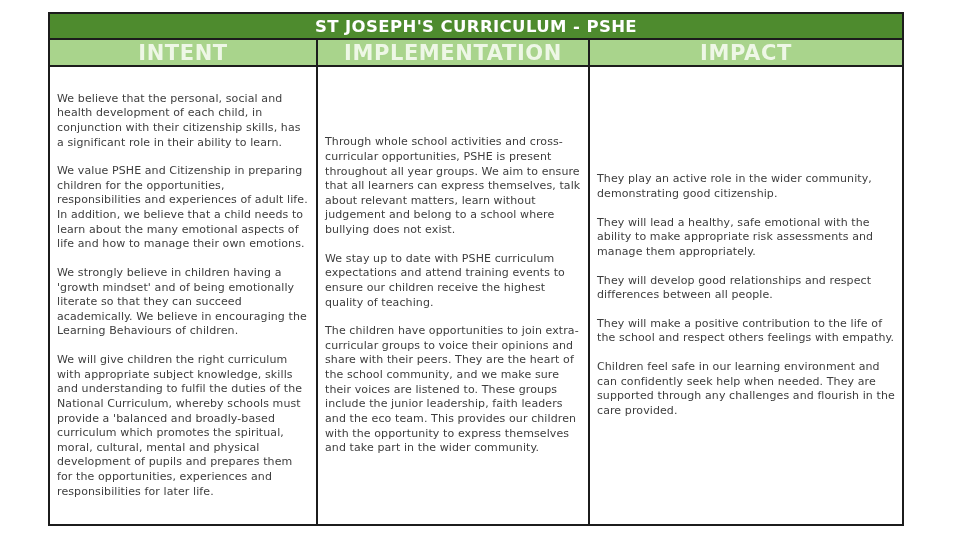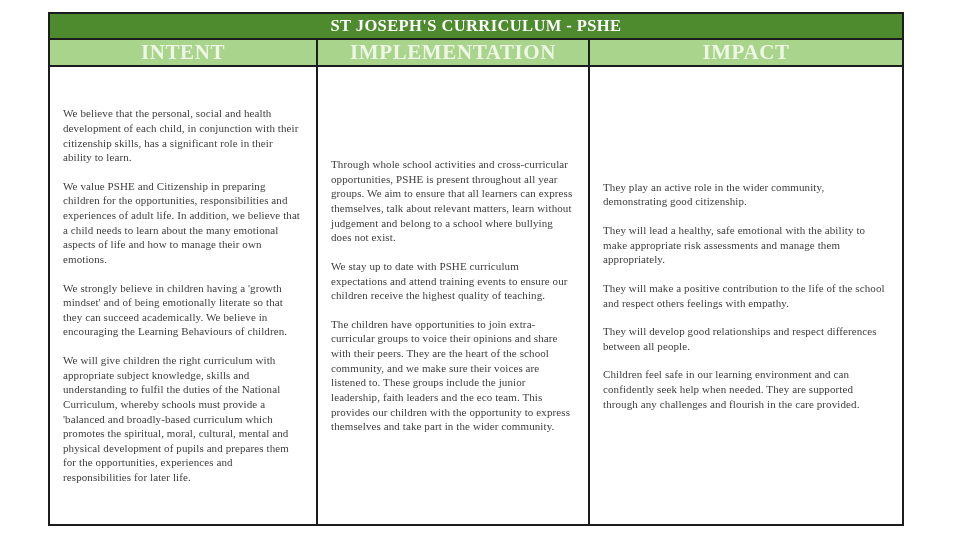--- a/index.html
+++ b/index.html
@@ -11,21 +11,21 @@
     --body-text: #3d3d3d;
     --border: #1c1c1c;
   }
   * { box-sizing: border-box; margin: 0; padding: 0; }
   html, body {
     width: 955px; height: 537px;
     background: var(--page-bg);
     font-family: "DejaVu Sans", "Liberation Sans", sans-serif;
     overflow: hidden;
   }
-  .page { position: relative; width: 955px; height: 537px; font-family: Liberation Serif, serif; }
+  .page { position: relative; width: 955px; height: 537px; }
   .curriculum-table {
     position: absolute;
     left: 48px; top: 12px;
     width: 856px; height: 514px;
     border: 2px solid var(--border);
     background: #ffffff;
     display: flex;
     flex-direction: column;
   }
   .title-bar {
@@ -57,21 +57,21 @@
   }
   .header-cell:last-child { border-right: none; }
   .body-row {
     flex: 1 1 auto;
     display: grid;
     grid-template-columns: 268px 272px 1fr;
     min-height: 0;
   }
   .body-cell {
     border-right: 2px solid var(--border);
-    padding: 10px 13px;
+    padding: 10px 7px;
     display: flex;
     flex-direction: column;
     justify-content: center;
     color: var(--body-text);
     font-size: 11px;
     line-height: 1.33;
     letter-spacing: 0.1px;
   }
   .body-cell:last-child { border-right: none; }
   .body-cell p { margin: 0 0 14px 0; }
@@ -102,20 +102,20 @@
 
       <div class="body-cell">
         <p>Through whole school activities and cross-curricular opportunities, PSHE is present throughout all year groups. We aim to ensure that all learners can express themselves, talk about relevant matters, learn without judgement and belong to a school where bullying does not exist.</p>
         <p>We stay up to date with PSHE curriculum expectations and attend training events to ensure our children receive the highest quality of teaching.</p>
         <p>The children have opportunities to join extra-curricular groups to voice their opinions and share with their peers. They are the heart of the school community, and we make sure their voices are listened to. These groups include the junior leadership, faith leaders and the eco team. This provides our children with the opportunity to express themselves and take part in the wider community.</p>
       </div>
 
       <div class="body-cell">
         <p>They play an active role in the wider community, demonstrating good citizenship.</p>
         <p>They will lead a healthy, safe emotional with the ability to make appropriate risk assessments and manage them appropriately.</p>
+        <p>They will develop good relationships and respect differences between all people.</p>
         <p>They will make a positive contribution to the life of the school and respect others feelings with empathy.</p>
-        <p>They will develop good relationships and respect differences between all people.</p>
         <p>Children feel safe in our learning environment and can confidently seek help when needed. They are supported through any challenges and flourish in the care provided.</p>
       </div>
 
     </div>
   </div>
 </div>
 
 </body></html>

